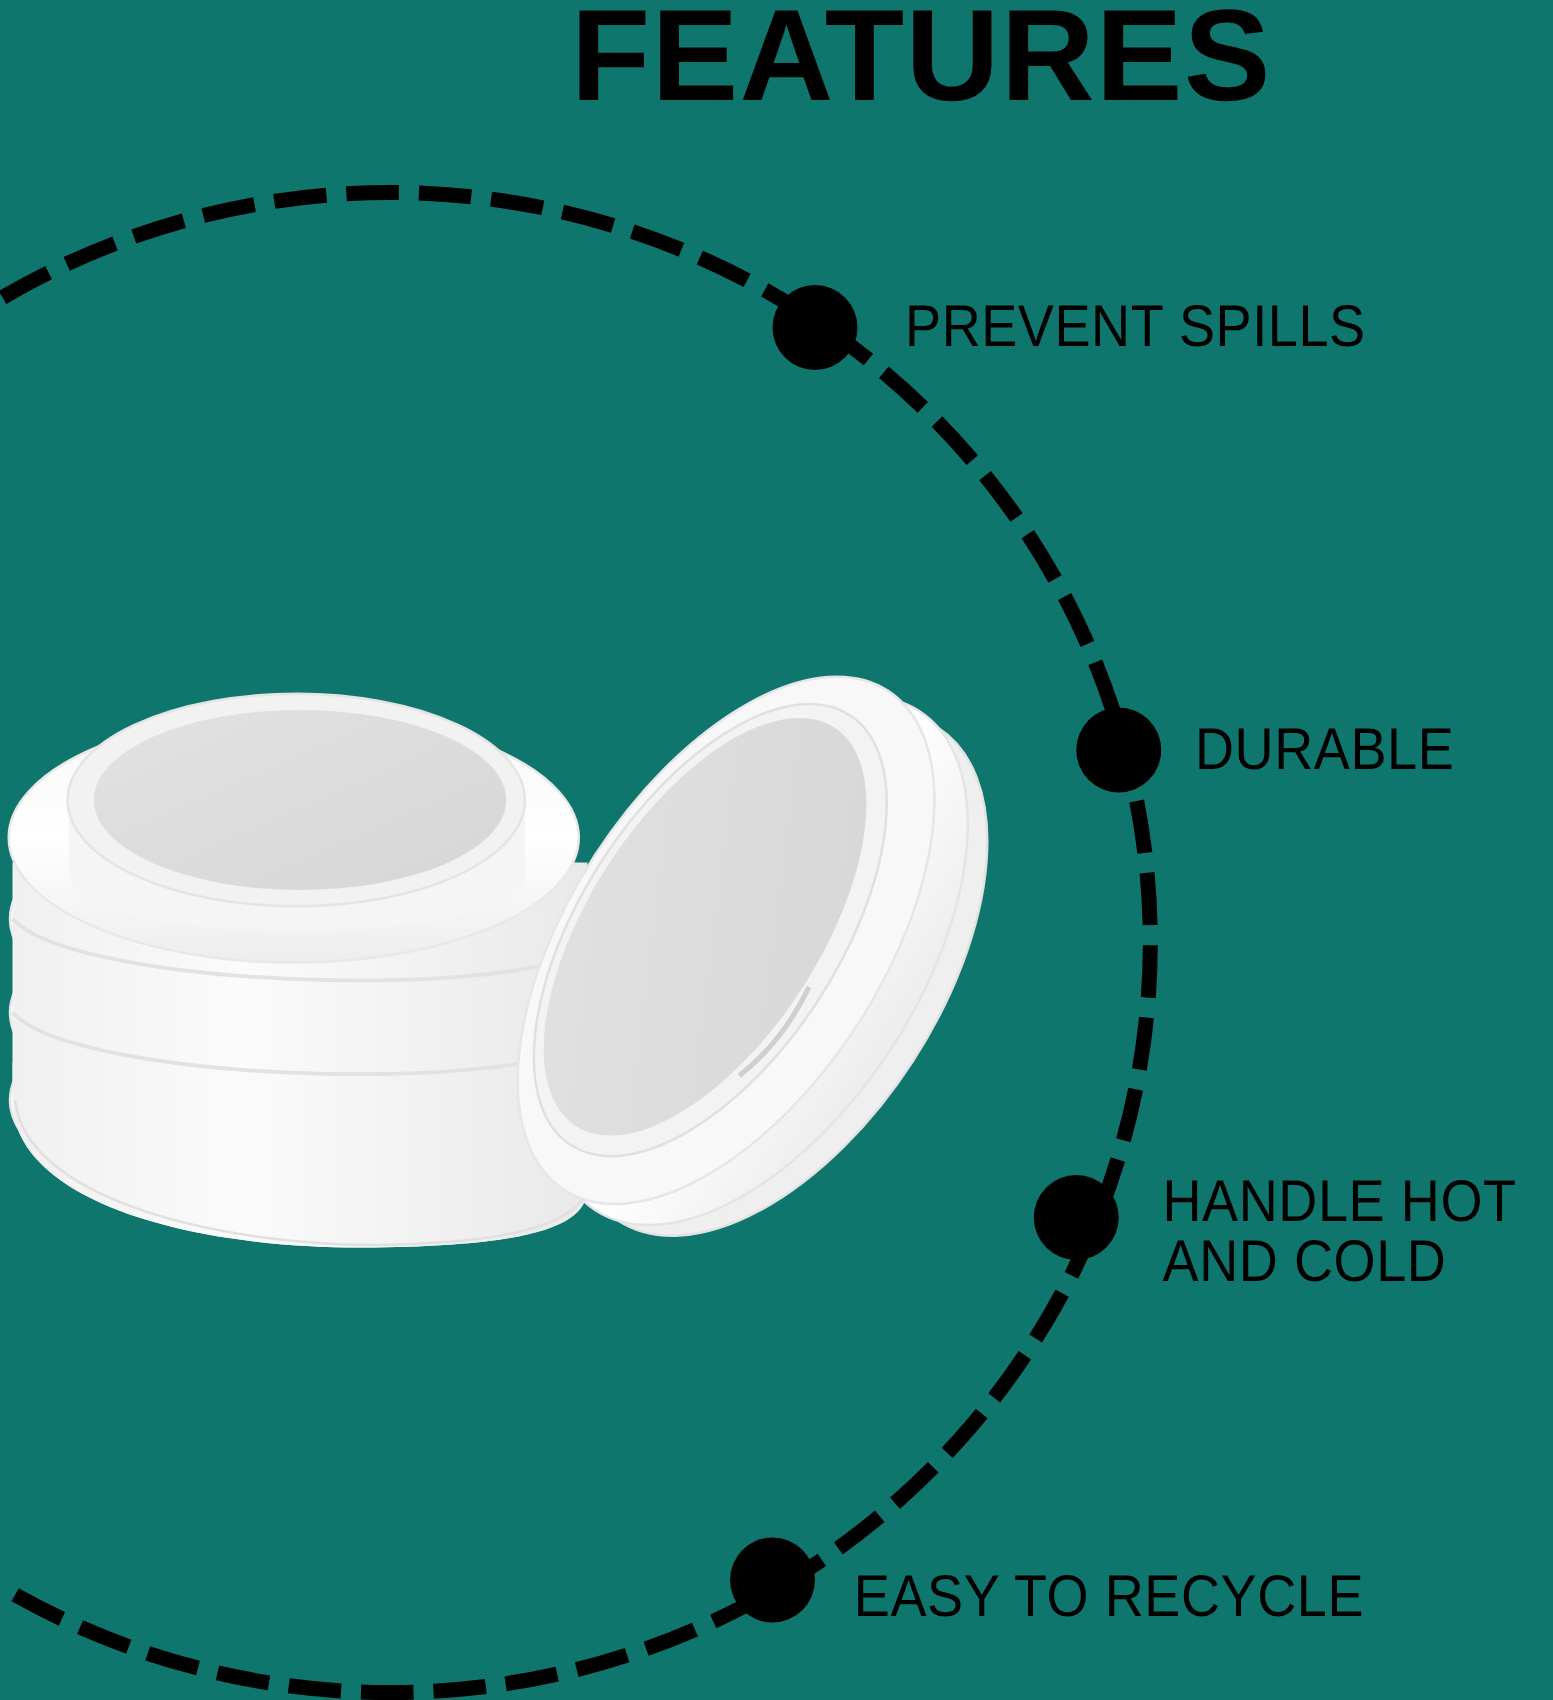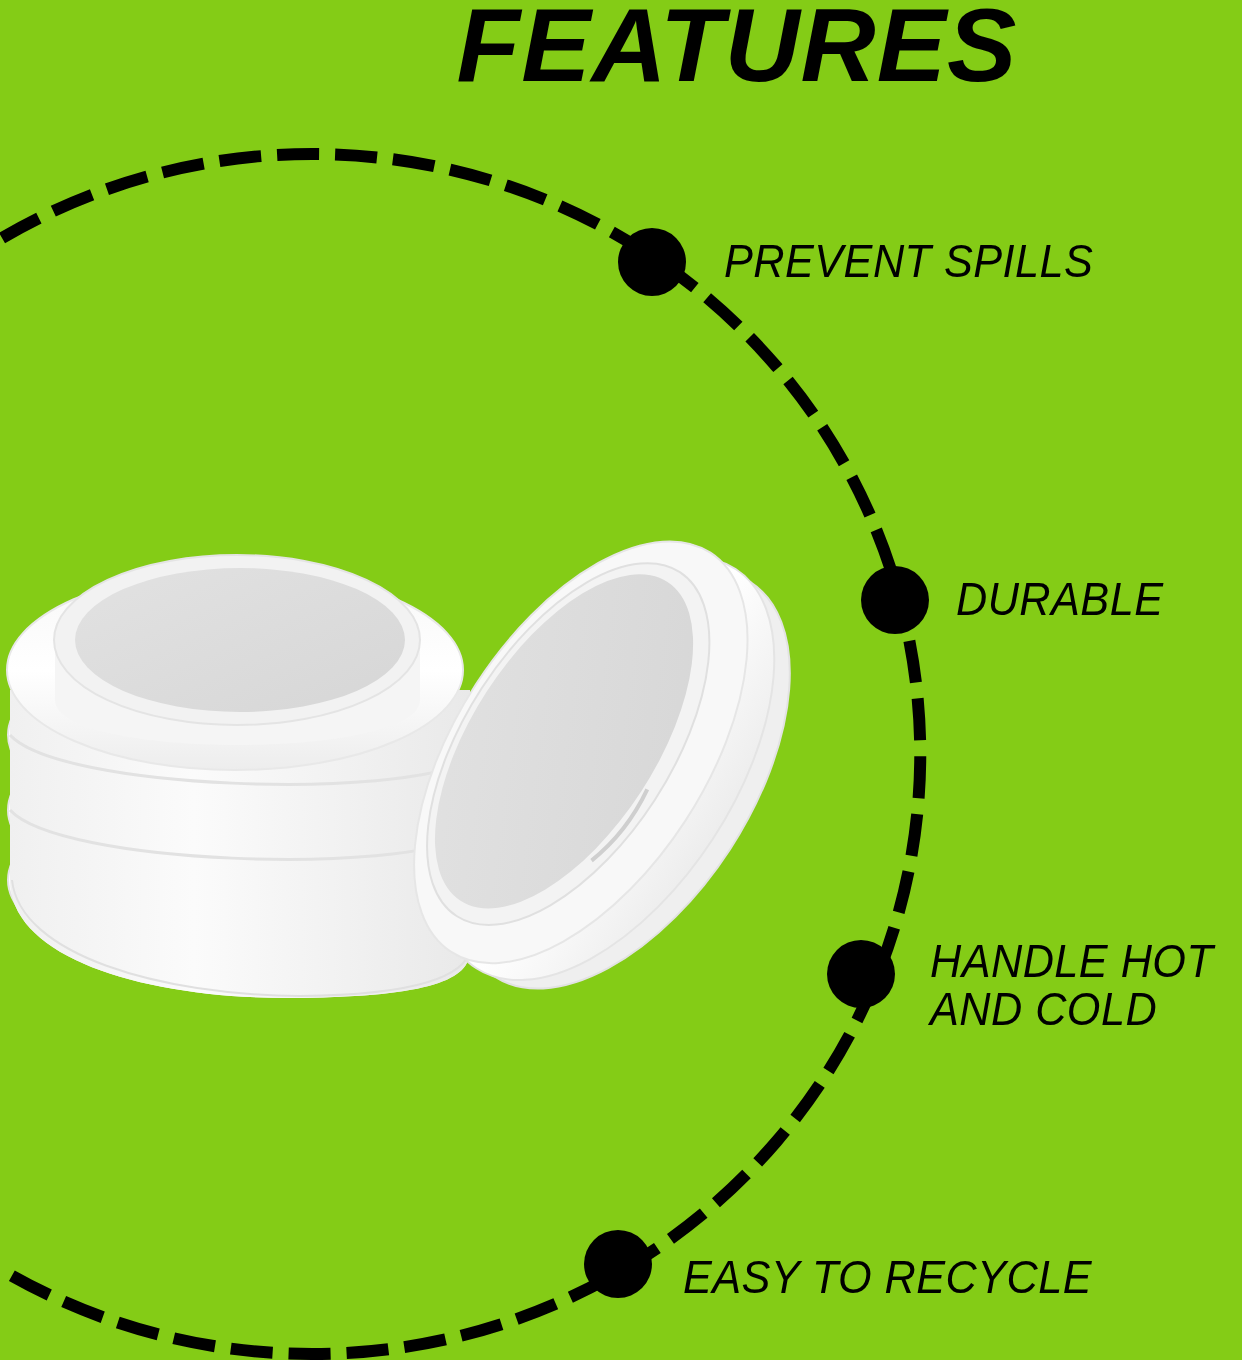--- a/index.html
+++ b/index.html
@@ -1,24 +1,23 @@
 <!DOCTYPE html>
 <html><head>
 <meta charset="utf-8">
 <style>
   html, body { margin: 0; padding: 0; background: #ffffff; }
   .canvas {
     position: relative;
     width: 1242px;
     height: 1360px;
     overflow: hidden;
-    background: #84cc16;
+    background: #0f766e;
     font-family: "Liberation Sans", "DejaVu Sans", sans-serif;
     color: #000000;
-    font-style: italic;
   }
   .title {
     position: absolute;
     left: 0; top: -10px;
     width: 1474px;
     text-align: center;
     font-weight: bold;
     font-size: 104px;
     letter-spacing: 1px;
     line-height: 110px;

